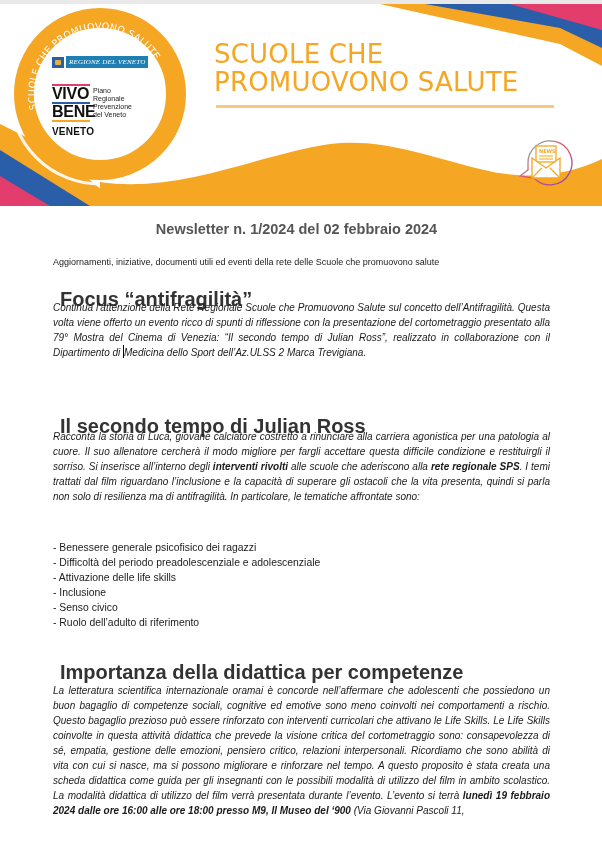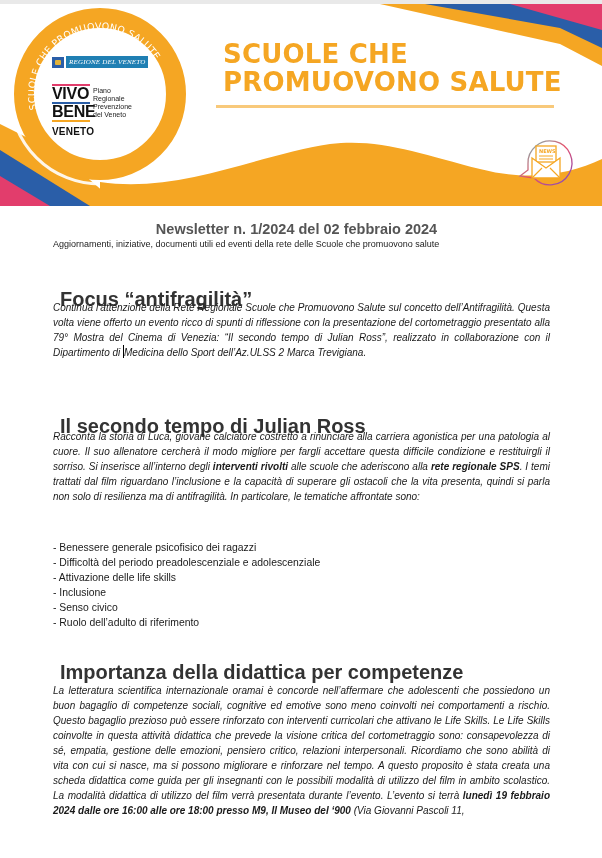--- a/index.html
+++ b/index.html
@@ -14,27 +14,27 @@
   .regione .flag::after { content: ""; position: absolute; left: 3px; top: 3px; width: 6px; height: 5px; background: #e2b33a; border-radius: 1px; }
   .regione .rname { margin-left: 2px; background: #1f7fb3; color: #fff; font-family: "Liberation Serif", serif; font-size: 7px; padding: 1px 3px; height: 10px; line-height: 10px; letter-spacing: 0.2px; font-style: italic; }
   .vivo { margin-top: 16px; display: flex; align-items: flex-start; }
   .vivo .left { width: 38px; }
   .bar-pink { height: 2px; background: #e23d6c; width: 38px; }
   .bar-blue { height: 2px; background: #2a5ea8; width: 38px; margin-top: 1px; }
   .bar-yellow { height: 2px; background: #f5a623; width: 38px; margin-top: 1px; }
   .vivo .word { font-family: "Liberation Sans", sans-serif; font-weight: bold; font-size: 16px; line-height: 15px; color: #111; letter-spacing: -0.3px; }
   .vivo .right { margin-left: 3px; margin-top: 3px; font-size: 7px; line-height: 8px; color: #222; }
   .veneto { font-size: 10px; font-weight: bold; color: #111; margin-top: 4px; letter-spacing: 0.2px; }
-  .title { position: absolute; left: 223px; top: 36px; font-family: "DejaVu Sans", sans-serif; font-weight: bold; color: #f5a623; font-size: 26px; line-height: 28px; letter-spacing: 0.2px; }
+  .title { position: absolute; left: 214px; top: 36px; font-family: "DejaVu Sans", sans-serif; font-weight: normal; color: #f5a623; font-size: 26px; line-height: 28px; letter-spacing: 0.2px; }
   .title-rule { position: absolute; left: 216px; top: 101px; width: 338px; height: 3px; background: #f8c97a; }
   .subline { position: absolute; left: 216px; top: 118px; font-family: "DejaVu Sans", sans-serif; font-size: 8.6px; line-height: 14px; color: #111; font-weight: bold; }
   .news-icon { position: absolute; left: 514px; top: 130px; width: 64px; height: 58px; }
   .content { position: absolute; left: 53px; top: 220px; width: 497px; }
   .issue { text-align: center; font-size: 14.5px; color: #555; margin: 0; line-height: 18px; margin-left: -10px; }
-  .tagline { font-size: 9px; color: #222; line-height: 12px; }
+  .tagline { font-size: 9px; color: #222; margin-top: 18px; line-height: 12px; }
   .section-h { font-size: 20px; color: #333; margin: 7px; line-height: 17px; }
   .para { font-size: 10px; line-height: 15px; color: #1a1a1a; text-align: justify; margin: 0; font-style: italic; }
   .para b { font-weight: bold; }
   .list { font-size: 10.4px; line-height: 15px; margin: 0; padding: 0; list-style: none; }
   .h1 { position: absolute; top: 284px; left: 0; }
   .p1 { position: absolute; top: 300px; left: 0; width: 497px; }
   .h2 { position: absolute; top: 411px; left: 0; }
   .p2 { position: absolute; top: 429px; left: 0; width: 497px; }
   .l2 { position: absolute; top: 540px; left: 0; }
   .h3 { position: absolute; top: 657px; left: 0; }

